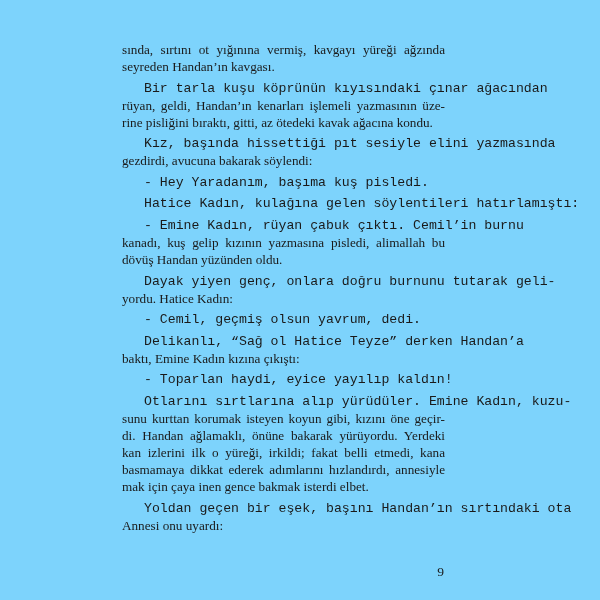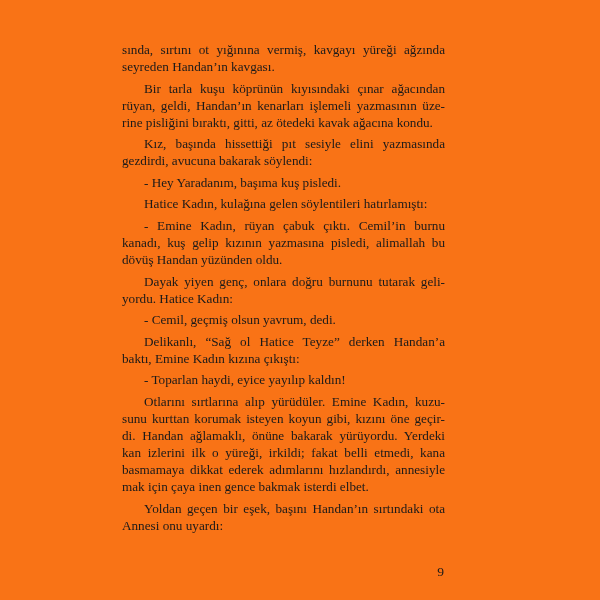--- a/index.html
+++ b/index.html
@@ -1,39 +1,39 @@
 <!DOCTYPE html>
 <html><head>
 <meta charset="utf-8">
 <style>
   html, body { margin: 0; padding: 0; background: #ffffff; }
   body { width: 600px; height: 600px; position: relative; overflow: hidden; }
   .page {
-    position: absolute; left: 0; top: 0; width: 600px; height: 600px; background: #f97316;
+    position: absolute; left: 0; top: 0; width: 600px; height: 600px; background: #7dd3fc;
   }
   .text-block {
     position: absolute;
     left: 122px;
     top: 41px;
     width: 323px;
     font-family: "Liberation Serif", serif;
     font-size: 13.2px;
     color: #1a1a1a;
     line-height: 17px;
   }
   .para { margin: 0 0 4.6px 0; }
   .line {
     display: block;
     white-space: nowrap;
     text-align: justify;
     text-align-last: justify;
     height: 17px;
   }
   .line.last { text-align-last: left; }
-  .line.indent { padding-left: 22px; }
+  .line.indent { padding-left: 22px; font-family: Liberation Mono, monospace; }
   .page-number {
     position: absolute;
     right: 156px;
     top: 564px;
     font-family: "Liberation Serif", serif;
     font-size: 13.5px;
     color: #1a1a1a;
   }
 </style>
 </head>

